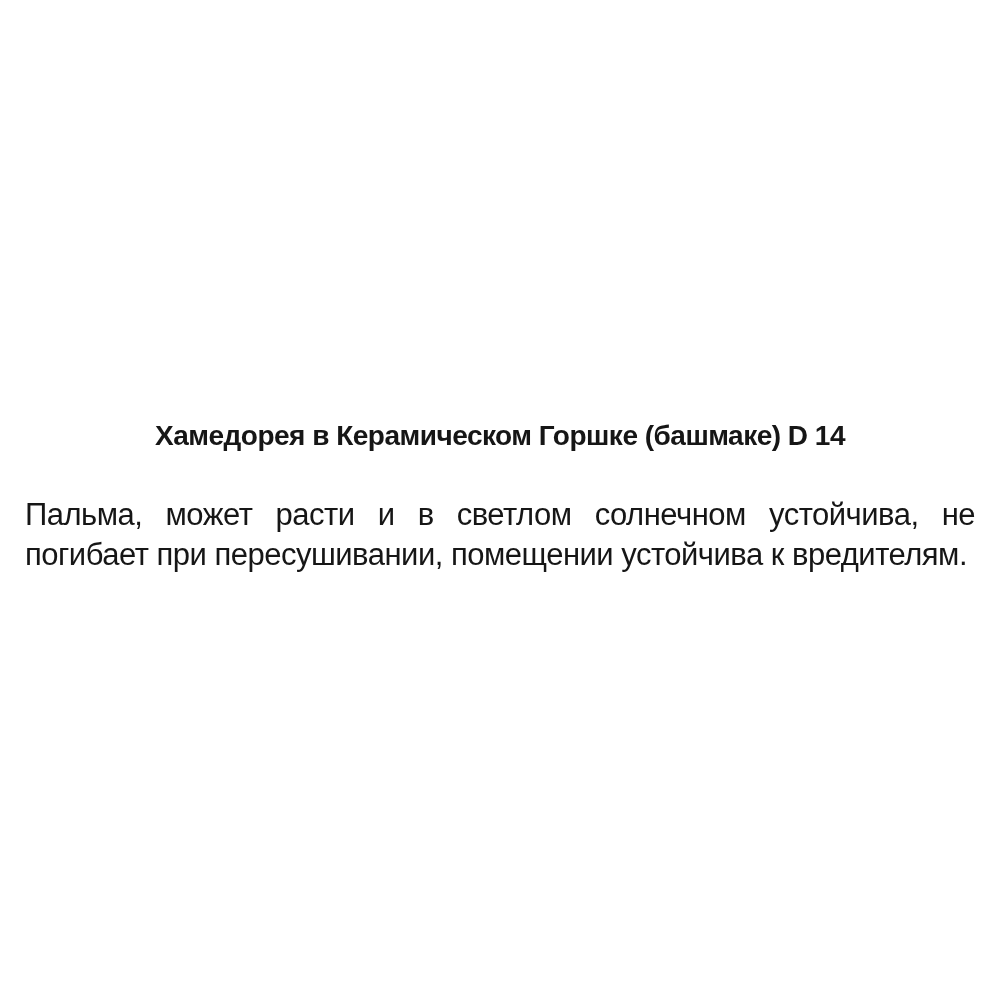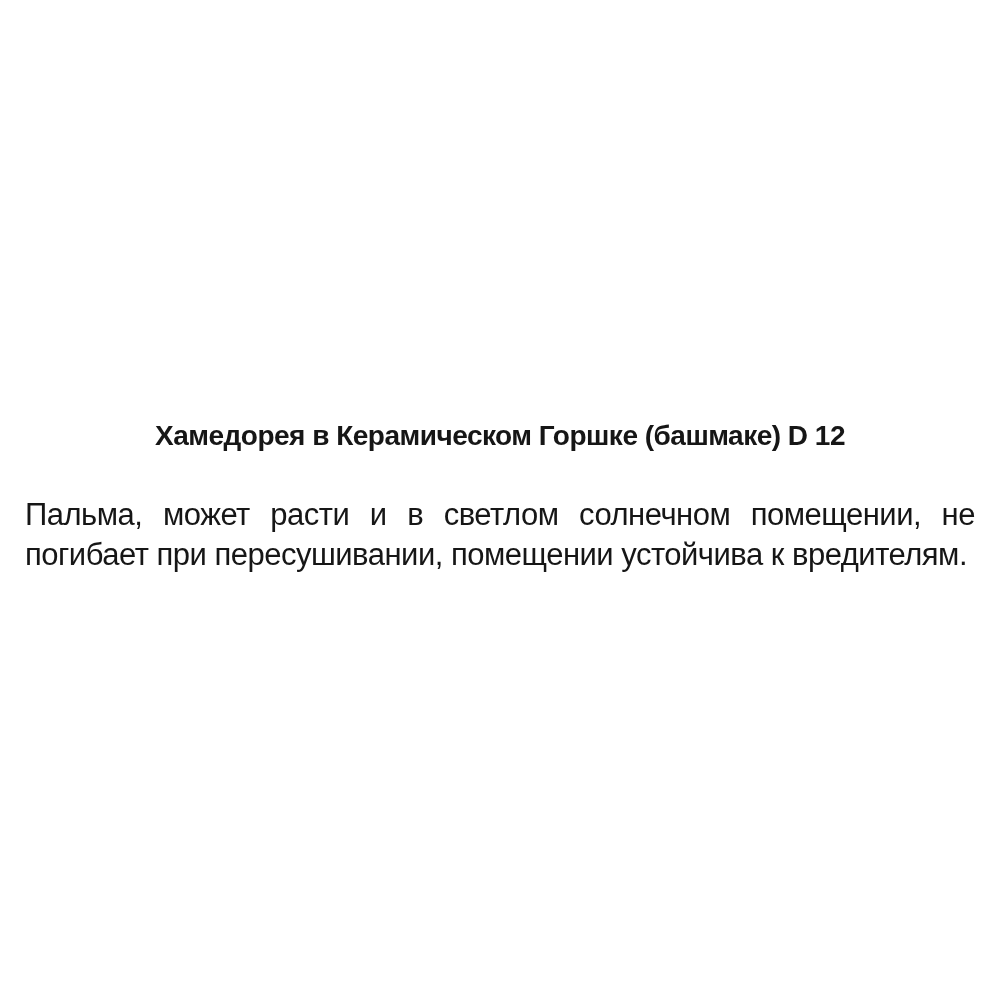--- a/index.html
+++ b/index.html
@@ -50,18 +50,18 @@
   }
   .description .line-last {
     text-align: left;
     white-space: nowrap;
   }
 </style>
 </head>
 <body>
 
 <div class="page">
-  <h1 class="title">Хамедорея в Керамическом Горшке (башмаке) D 12</h1>
+  <h1 class="title">Хамедорея в Керамическом Горшке (башмаке) D 14</h1>
   <div class="description">
-    <div class="line-justified">Пальма, может расти и в светлом солнечном помещении, не</div>
+    <div class="line-justified">Пальма, может расти и в светлом солнечном устойчива, не</div>
     <div class="line-last">погибает при пересушивании, помещении устойчива к вредителям.</div>
   </div>
 </div>
 
 </body></html>

